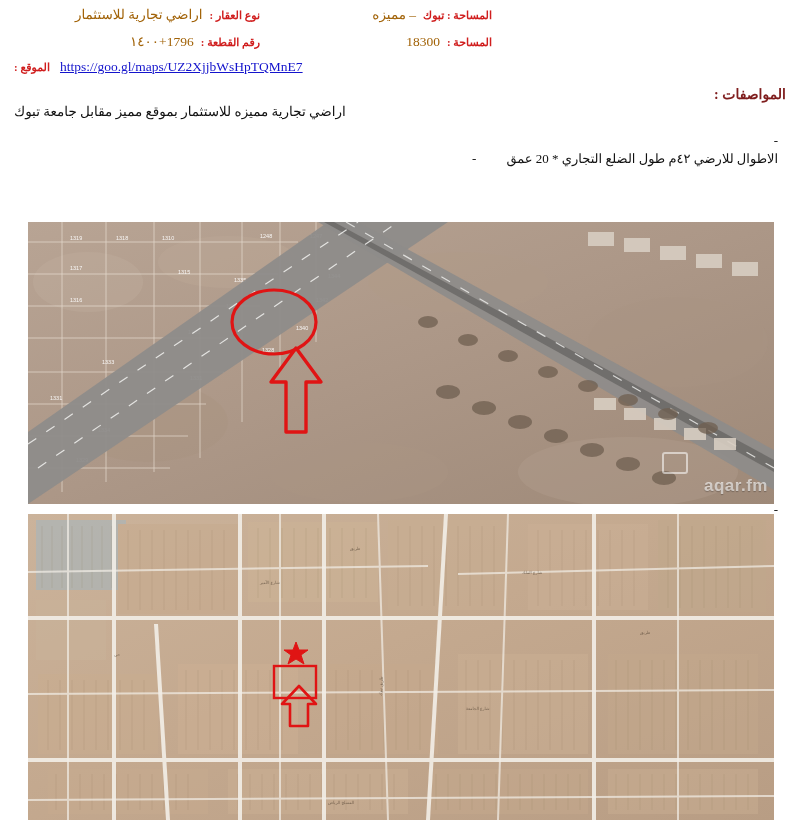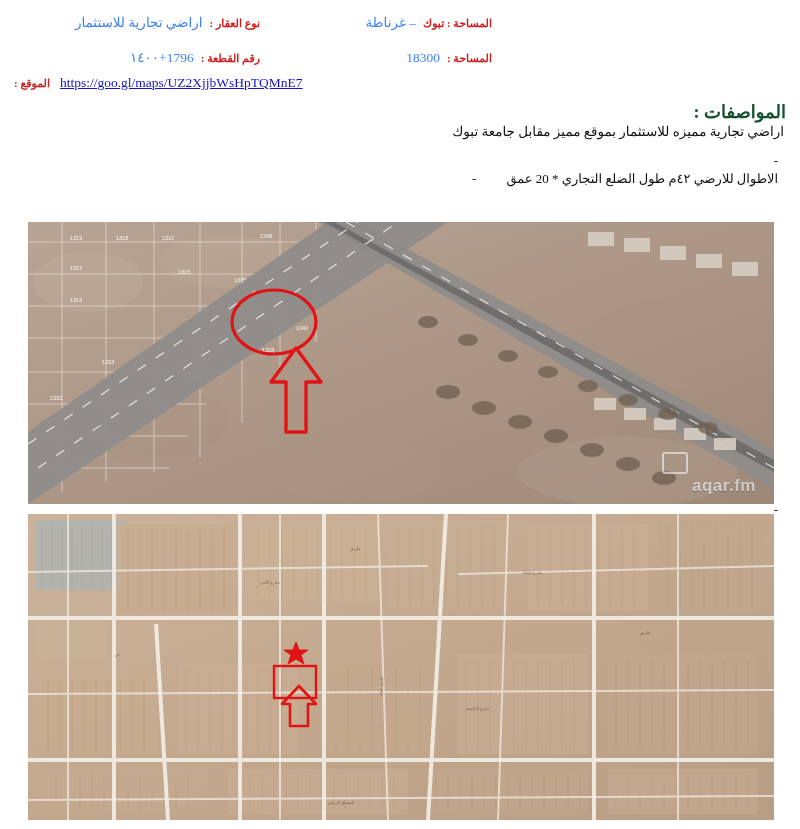--- a/index.html
+++ b/index.html
@@ -35,24 +35,23 @@
     font-size: 13.5px;
     line-height: 1.3;
   }
   .lbl {
     color: #d01e1e;
     font-weight: bold;
     white-space: nowrap;
     font-size: 11px;
   }
   .val {
-    color: #3b82f6;
+    color: #a16207;
     white-space: nowrap;
     font-size: 13.5px;
-    margin-top: 8px;
   }
   .cell {
     display: flex;
     flex-direction: row;
     gap: 7px;
     align-items: baseline;
   }
   .cell-a { width: 246px; }
   .cell-b { width: 232px; }
   .spacer-left { flex: 1; }
@@ -65,23 +64,23 @@
     margin-bottom: 10px;
   }
   .link {
     color: #1414cc;
     text-decoration: underline;
     font-size: 13.5px;
     direction: ltr;
     font-family: Liberation Serif, serif;
   }
   .specs-label {
-    color: #14532d;
+    color: #7f1d1d;
     font-weight: bold;
-    font-size: 18px;
+    font-size: 14px;
     margin-bottom: 12px;
   }
   .desc {
     font-size: 13.5px;
     color: #111;
     margin-bottom: 13px;
     padding-right: 2px;
   }
   .bullets {
     direction: rtl;
@@ -124,21 +123,21 @@
     left: 28px;
     top: 514px;
     width: 746px;
     height: 306px;
     background: #c6ad94;
   }
   .sat-svg { display:block; width:100%; height:100%; }
 
   .wm {
     position: absolute;
-    right: 18px;
+    right: 6px;
     bottom: 8px;
     font-family: "Liberation Sans", sans-serif;
     font-size: 17px;
     color: rgba(255,255,255,0.62);
     letter-spacing: 0.5px;
     font-weight: bold;
     text-shadow: 0 1px 1px rgba(0,0,0,0.25);
   }
   .wm-ico {
     position: absolute;
@@ -154,21 +153,21 @@
 <body>
 
 <div class="page">
 
   <div class="info-block">
 
     <div class="info-row">
       <div class="spacer-left"></div>
       <div class="cell cell-b">
         <span class="lbl">المساحة : تبوك</span>
-        <span class="val">– غرناطة</span>
+        <span class="val">– مميزه</span>
       </div>
       <div class="cell cell-a">
         <span class="lbl">نوع العقار :</span>
         <span class="val">اراضي تجارية للاستثمار</span>
       </div>
     </div>
 
     <div class="info-row">
       <div class="spacer-left"></div>
       <div class="cell cell-b">
@@ -183,21 +182,21 @@
 
     <div class="link-row" style="justify-content:flex-end;">
       <a class="link" href="#">https://goo.gl/maps/UZ2XjjbWsHpTQMnE7</a>
       <span class="lbl">الموقع :</span>
     </div>
 
     <div style="text-align:right;">
       <span class="specs-label">المواصفات :</span>
     </div>
 
-    <div class="desc" style="text-align:right;">اراضي تجارية مميزه للاستثمار بموقع مميز مقابل جامعة تبوك</div>
+    <div class="desc" style="text-align:left;">اراضي تجارية مميزه للاستثمار بموقع مميز مقابل جامعة تبوك</div>
 
     <div class="bullets">
       <div class="bullet">
         <span class="dash">-</span>
       </div>
       <div class="bullet">
         <span class="b-txt">الاطوال للارضي ٤٢م طول الضلع التجاري * 20 عمق</span>
         <span class="dash">-</span>
       </div>
     </div>

